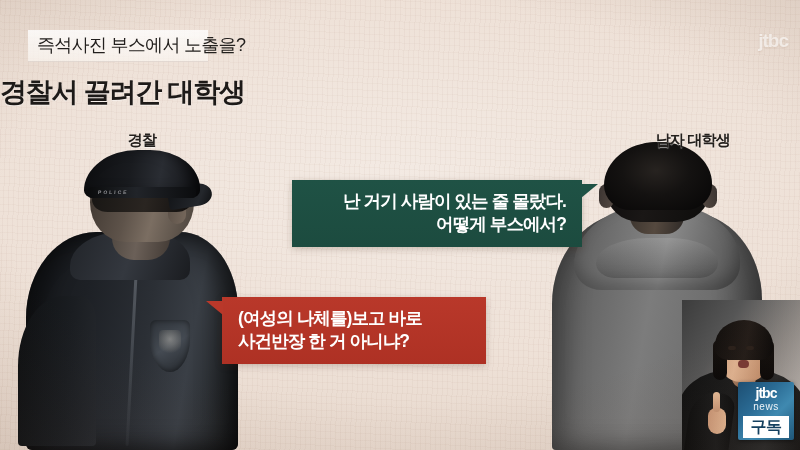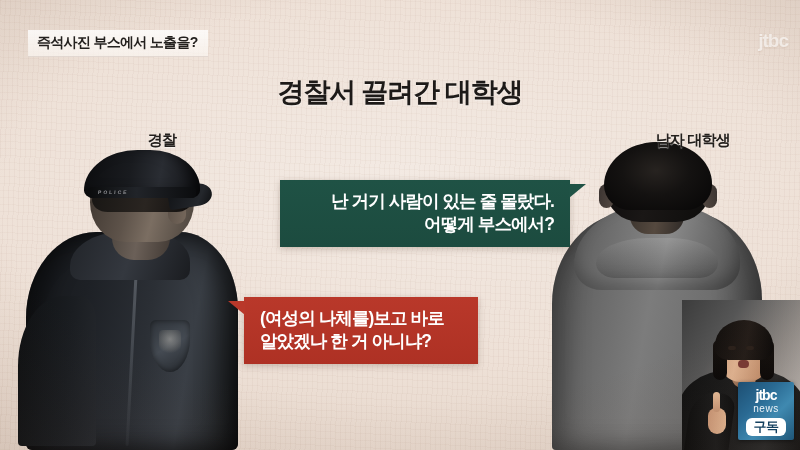--- a/index.html
+++ b/index.html
@@ -42,49 +42,48 @@
     color:#ffffff; font-size:12.5px; font-weight:bold;
     font-style:italic; letter-spacing:-0.4px; white-space:nowrap;
     text-shadow:0 1px 1px rgba(0,0,0,.35);
   }
   .subbar {
     background:linear-gradient(180deg, rgba(255,255,255,.80) 0%, rgba(250,245,240,.72) 100%);
     padding:3px 6px 4px 9px;
     border-bottom:1px solid rgba(150,120,100,.25);
   }
   .subbar .stxt {
-    color:#23201e; font-size:14px; font-weight:bold;
+    color:#23201e; font-size:18px; font-weight:normal;
     letter-spacing:-0.7px; white-space:nowrap;margin-top:48px;
   }
 
   
   #jtbc-wm {
     position:absolute; right:12px; top:31px;
     font-size:19px; font-weight:bold; letter-spacing:-1px;
     color:rgba(255,255,255,.62);
     text-shadow:0 1px 2px rgba(150,110,85,.18);
     line-height:1;
   }
 
   
   #maintitle {
     position:absolute; left:0; right:0; top:74px;
-    text-align:center;
     color:#1d1a18;
     font-size:27px; font-weight:bold; letter-spacing:-1.2px;
     text-shadow:0 1px 1px rgba(255,255,255,.55);
   }
 
   
   .plabel {
     position:absolute; top:131px;
     color:#24201d; font-size:15px; font-weight:bold; letter-spacing:-0.8px;
     text-shadow:0 1px 1px rgba(255,255,255,.6);
   }
-  #label-police  { left:102px;  width:120px; text-align:center; }
+  #label-police  { left:82px;  width:120px; text-align:center; }
   #label-student { left:570px; width:160px; text-align:right; }
 
   
   .figure { position:absolute; bottom:0; }
 
   
   #fig-police { left:18px; width:230px; height:300px; }
   .po-body {
     position:absolute; left:8px; bottom:0; width:212px; height:218px;
     background:linear-gradient(100deg,#15171a 0%, #1d2025 28%, #2b2f35 55%, #3a3f46 74%, #232629 92%, #141619 100%);
@@ -264,50 +263,50 @@
   }
   #badge .b-jtbc {
     color:#ffffff; font-size:14px; font-weight:bold; letter-spacing:-1px; line-height:1;
   }
   #badge .b-news {
     color:#eef4f8; font-size:10px; letter-spacing:.5px; line-height:1; margin-top:1px;
   }
   #badge .b-sub {
     margin-top:3px;
     background:#ffffff; color:#14405f;
-    font-size:13px; font-weight:bold; letter-spacing:-.4px;
-    padding:1px 7px 2px; border-radius:6px; line-height:1.2;
+    font-size:16px; font-weight:bold; letter-spacing:-.4px;
+    padding:1px 7px 2px; border-radius:0; line-height:1.2;
   }
 
   
   .bubble {
     position:absolute;
     padding:10px 16px 11px;
     color:#ffffff;
     font-weight:bold;
     letter-spacing:-0.9px;
     line-height:1.32;
     box-shadow:0 2px 7px rgba(60,35,20,.22);
   }
   .bubble .ln { white-space:nowrap; display:block; }
 
   #bubble-green {
-    left:280px; top:180px; width:290px;
+    left:292px; top:180px; width:290px;
     background:linear-gradient(180deg,#1f5245 0%, #1c4b3f 100%);
     font-size:17.5px; text-align:right;
   }
   #bubble-green .tail {
     position:absolute; right:-16px; top:4px;
     width:0; height:0;
     border-top:14px solid #1f5245;
     border-right:17px solid transparent;
   }
 
   #bubble-red {
-    left:244px; top:297px; width:234px;
+    left:222px; top:297px; width:264px;
     background:linear-gradient(180deg,#b9382a 0%, #ae3124 100%);
     font-size:17.5px; text-align:left;
   }
   #bubble-red .tail {
     position:absolute; left:-16px; top:4px;
     width:0; height:0;
     border-top:14px solid #b9382a;
     border-left:17px solid transparent;
   }
 </style>
@@ -384,16 +383,16 @@
 
   <div class="bubble" id="bubble-green">
     <span class="tail"></span>
     <span class="ln">난 거기 사람이 있는 줄 몰랐다.</span>
     <span class="ln">어떻게 부스에서?</span>
   </div>
 
   <div class="bubble" id="bubble-red">
     <span class="tail"></span>
     <span class="ln">(여성의 나체를)보고 바로</span>
-    <span class="ln">알았겠나 한 거 아니냐?</span>
+    <span class="ln">사건반장 한 거 아니냐?</span>
   </div>
 
 </div>
 
 </body></html>

